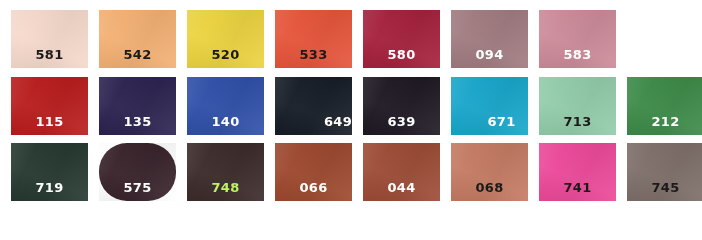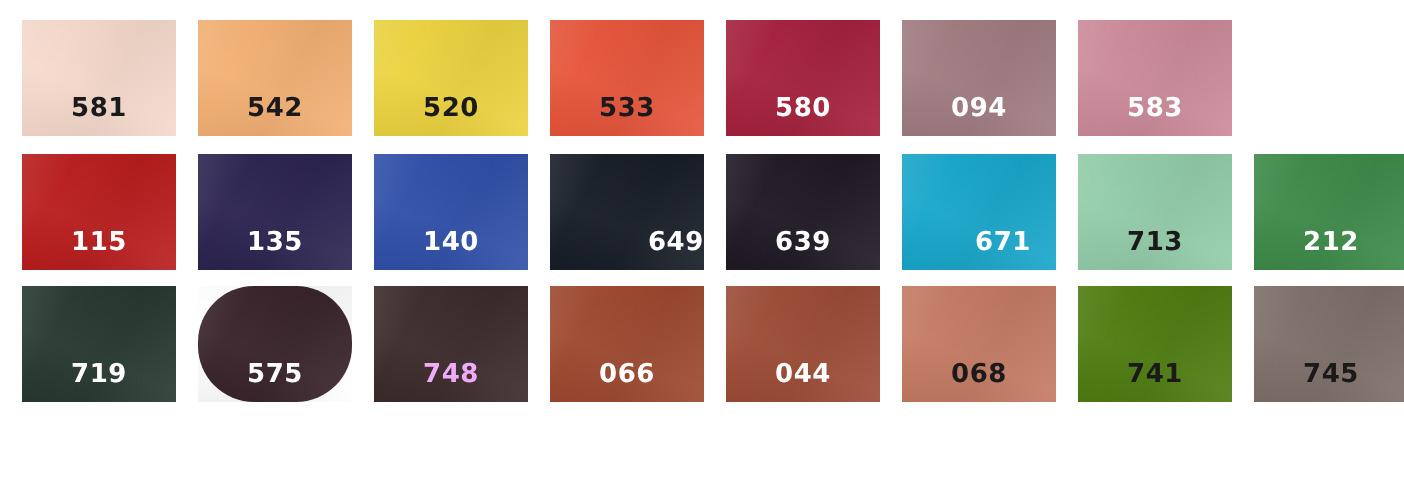--- a/index.html
+++ b/index.html
@@ -120,31 +120,31 @@
       </div>
     </div>
     <div class="swatch-row" id="row-2">
       <div class="swatch" style="background-color: rgb(37, 56, 47);">
         <div class="swatch-code" style="color: rgb(255, 255, 255);">719</div>
       </div>
       <div class="swatch" style="background-color: rgb(56, 34, 42); border-radius: 28px;">
         <div class="swatch-code" style="color: rgb(255, 255, 255);">575</div>
       </div>
       <div class="swatch" style="background-color: rgb(59, 42, 42);">
-        <div class="swatch-code" style="color: #f0abfc;">748</div>
+        <div class="swatch-code" style="color: #bef264;">748</div>
       </div>
       <div class="swatch" style="background-color: rgb(157, 72, 46);">
         <div class="swatch-code" style="color: rgb(255, 255, 255);">066</div>
       </div>
       <div class="swatch" style="background-color: rgb(156, 75, 53);">
         <div class="swatch-code" style="color: rgb(255, 255, 255);">044</div>
       </div>
       <div class="swatch" style="background-color: rgb(196, 122, 98);">
         <div class="swatch-code" style="color: rgb(26, 26, 26);">068</div>
       </div>
-      <div class="swatch" style="background-color: #4d7c0f;">
+      <div class="swatch" style="background-color: #ec4899;">
         <div class="swatch-code" style="color: rgb(26, 26, 26);">741</div>
       </div>
       <div class="swatch" style="background-color: rgb(125, 110, 104);">
         <div class="swatch-code" style="color: rgb(26, 26, 26);">745</div>
       </div>
     </div>
   </div>
 
 </body></html>

